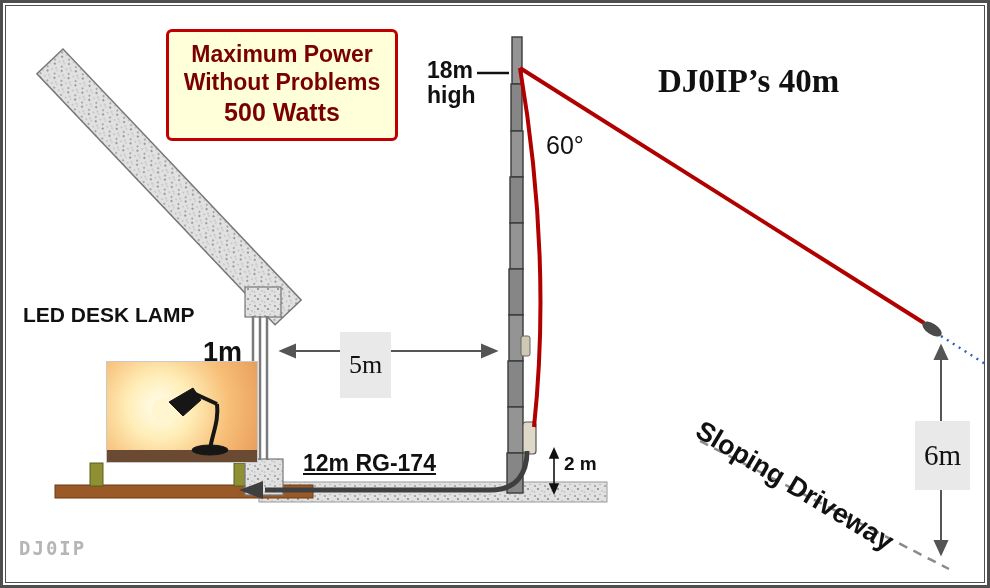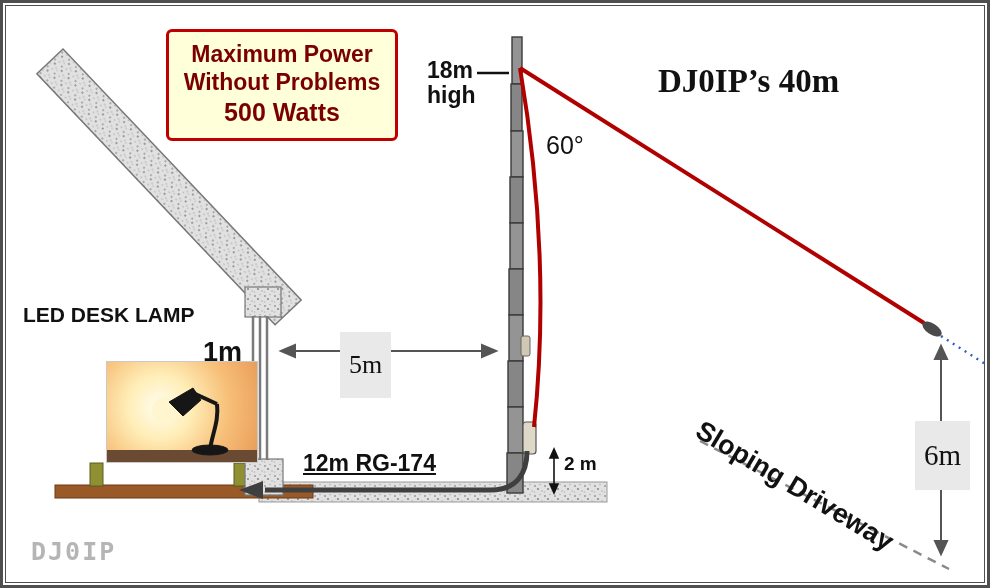--- a/index.html
+++ b/index.html
@@ -33,22 +33,22 @@
   .lamp2{left:30px; top:327px; font-size:21px;}
   .winwidth{left:200px; top:334px; font-size:27px; font-weight:bold;}
   .tag{background:var(--label_bg); padding:18px 9px;font-family:Liberation Serif, serif;}
   .dist5m{left:337px; top:329px; font-size:26px; font-weight:normal;}
   .windowname{left:266px; top:390px; font-size:21px; line-height:27px;}
   .coaxlabel{left:300px; top:447px; font-size:23px;text-decoration:underline;}
   .base1m{left:561px; top:450px; font-size:19px;}
   .driveway{left:703px; top:412px; font-size:27px; transform:rotate(31deg); transform-origin:left top;}
   .drop6m{left:912px; top:400px; font-size:29px; font-weight:normal;margin-top:18px;}
   .watermark{
-    left:28px; top:534px; font-family:"DejaVu Sans Mono", monospace;
-    font-size:25px; letter-spacing:2px; color:var(--watermark);
+    left:16px; top:534px; font-family:"DejaVu Sans Mono", monospace;
+    font-size:19px; letter-spacing:2px; color:var(--watermark);
   }
   .photo{
     position:absolute; left:103px; top:358px; width:152px; height:102px; z-index:2;
     background:radial-gradient(circle at 35% 45%, #fffdf0 0%, #ffeeb8 28%, #f7bf78 62%, #e79a58 100%);
     border:1px solid #c9c9c9; box-sizing:border-box;
   }
 </style>
 </head>
 <body>
 

